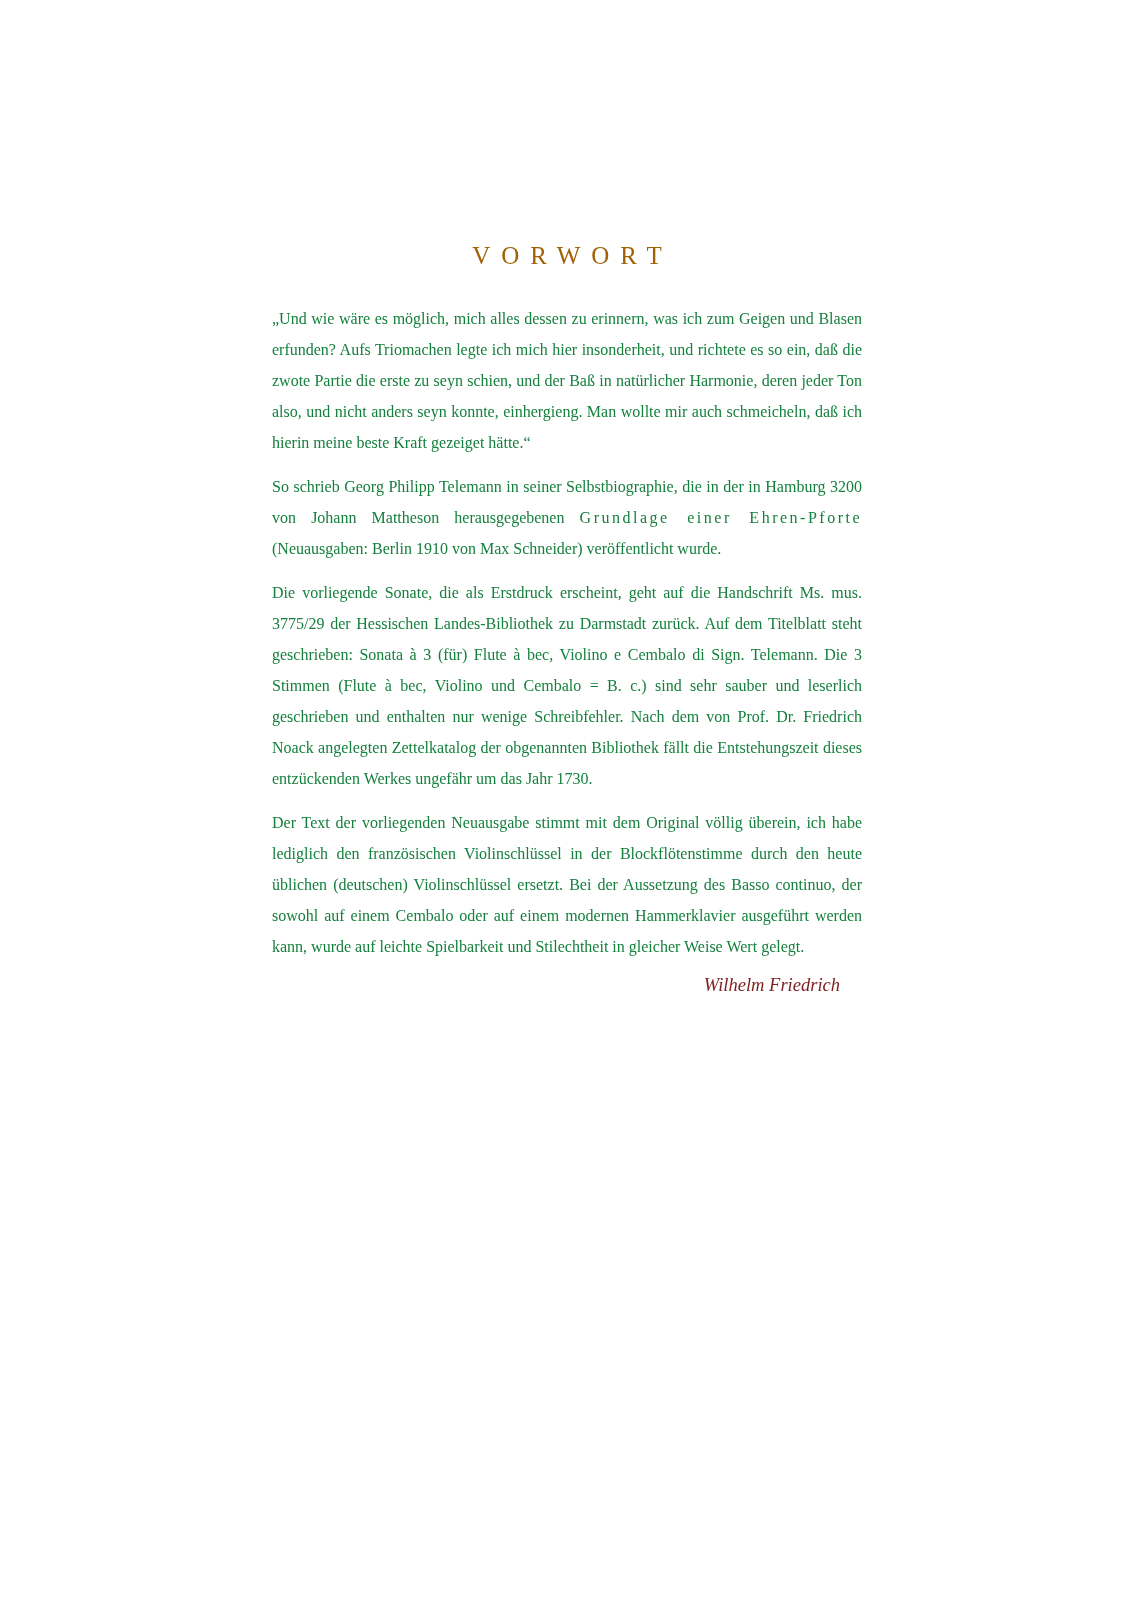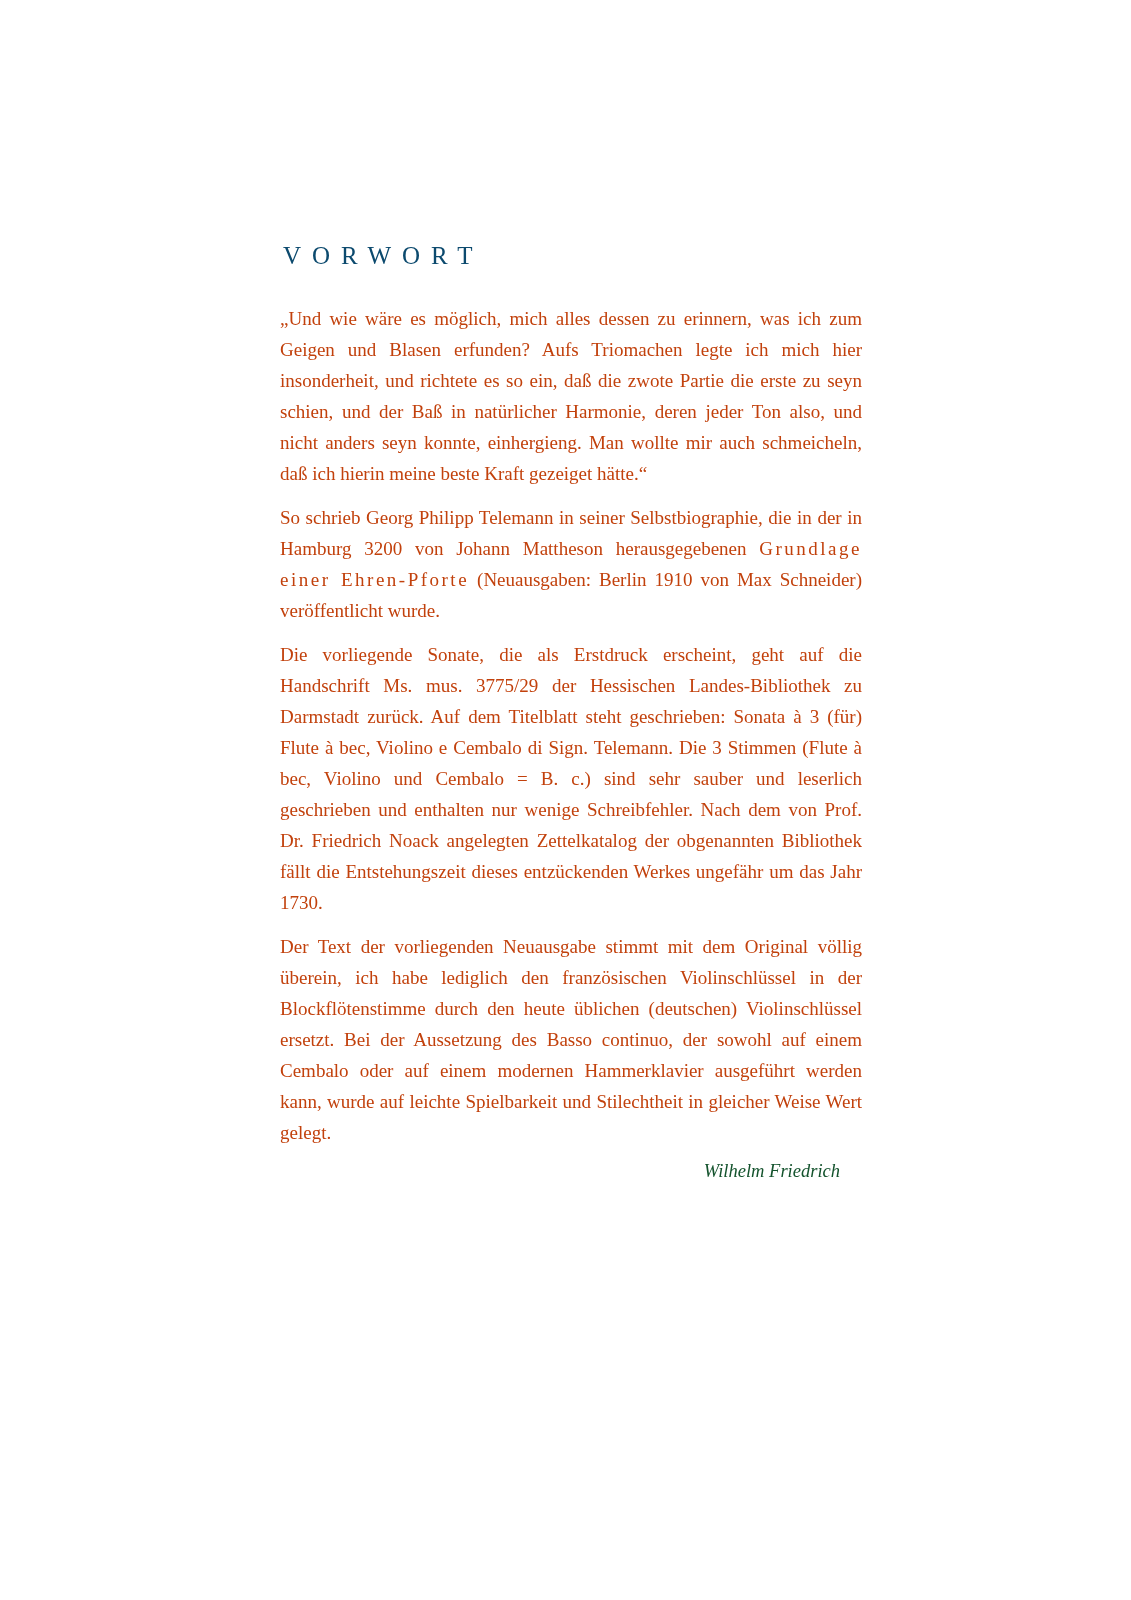--- a/index.html
+++ b/index.html
@@ -20,40 +20,41 @@
     position: absolute;
     left: 272px;
     top: 242px;
     width: 590px;
   }
   .title {
     font-size: 25px;
     font-weight: normal;
     letter-spacing: 11px;
     text-indent: 11px; 
+    text-align: center;
     margin: 0 0 33px 0;
-    color: #0c4a6e;
+    color: #a16207;
   }
   .para {
-    font-size: 19px;
+    font-size: 16px;
     line-height: 31px;
     text-align: justify;
-    margin: 0 0 13px 8px;
-    color: #c2410c;
+    margin: 0 0 13px 0;
+    color: #15803d;
   }
   .spaced {
     letter-spacing: 2.5px;
   }
   .signature {
     font-size: 18.5px;
     font-style: italic;
     text-align: right;
     margin: 9px 0 0 0;
     padding-right: 22px;
-    color: #14532d;
+    color: #7f1d1d;
   }
 </style>
 </head>
 <body>
 
 <div class="page">
   <div class="content">
 
     <h1 class="title">VORWORT</h1>
 

